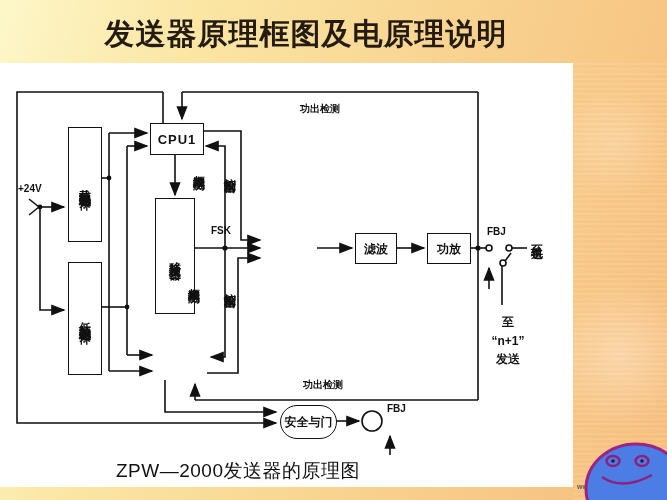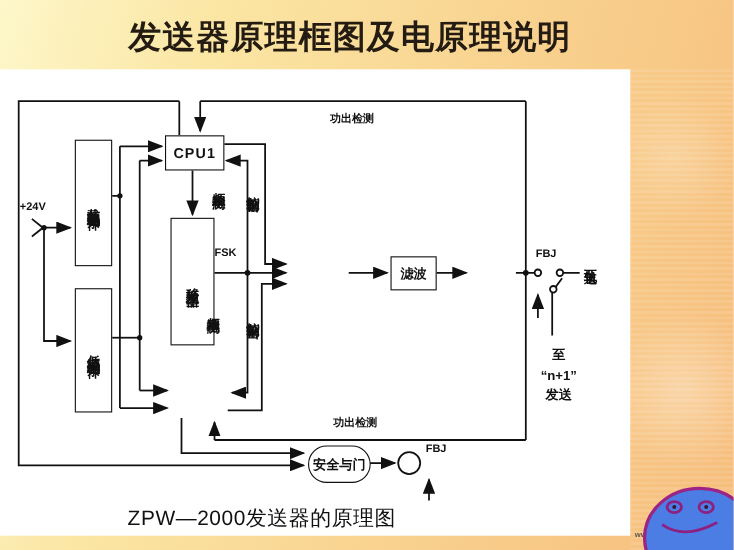--- a/index.html
+++ b/index.html
@@ -10,21 +10,21 @@
   }
   .band{position:absolute;left:573px;top:63px;width:94px;height:437px;
     background:repeating-linear-gradient(0deg,rgba(255,255,255,.10) 0 2px,rgba(0,0,0,0) 2px 5px);}
   .blob{position:absolute;border-radius:50%;pointer-events:none;
     background:radial-gradient(circle,rgba(255,255,255,.55) 0%,rgba(255,255,255,0) 70%);}
   .blob1{left:550px;top:280px;width:140px;height:150px;opacity:.55;}
   .blob2{left:555px;top:85px;width:115px;height:115px;opacity:.35;}
   .title{
     position:absolute; left:0; top:14px; width:612px; text-align:center;
     font-family:"Liberation Serif", serif; font-weight:600; font-size:30px;
-    letter-spacing:1px; color:#241c12;margin-left:12px;
+    letter-spacing:1px; color:#241c12;
   }
   .panel{position:absolute;left:0;top:63px;width:573px;height:424px;background:#ffffff;}
   .panel svg{position:absolute;left:0;top:0;}
   .dbox{
     position:absolute; border:1.6px solid #111; background:#fff;
     display:flex; align-items:center; justify-content:center;
     font-size:12px; font-weight:bold; line-height:1; text-align:center;
   }
   .vtext{writing-mode:vertical-rl; text-orientation:upright; letter-spacing:2px;}
   .cpu{font-size:13px; letter-spacing:1px; font-weight:bold;}
@@ -126,26 +126,29 @@
       </div>
     <div class="dbox cpu" style="left:150px;top:60px;width:52px;height:30px;">
         <span>CPU1</span>
       </div>
     <div class="dbox vtext" style="left:155px;top:135px;width:38px;height:114px;">
         <span>移频发生器</span>
       </div>
     <div class="dbox" style="left:355px;top:170px;width:40px;height:29px;">
         <span>滤波</span>
       </div>
+    <div class="dbox" style="left:427px;top:170px;width:42px;height:29px;">
+        <span>功放</span>
+      </div>
     <div class="dbox" style="left:280px;top:342px;width:55px;height:32px;border-radius:17px;">
         <span>安全与门</span>
       </div>
 
     <div class="lbl" style="left:18px;top:120px;">+24V</div>
-    <div class="lbl" style="left:195px;top:162px;">FSK</div>
+    <div class="lbl" style="left:195px;top:162px;padding-left:16px;">FSK</div>
     <div class="lblv" style="left:193px;top:102px;height:56px;">频率检测</div>
     <div class="lblv" style="left:224px;top:105px;height:58px;">控制输出</div>
     <div class="lblv" style="left:188px;top:215px;height:56px;">频率检测</div>
     <div class="lblv" style="left:224px;top:220px;height:58px;">控制输出</div>
     <div class="lbl" style="left:300px;top:40px;">功出检测</div>
     <div class="lbl" style="left:303px;top:316px;">功出检测</div>
     <div class="lbl" style="left:487px;top:163px;">FBJ</div>
     <div class="lbl" style="left:387px;top:340px;">FBJ</div>
     <div class="lblv" style="left:531px;top:172px;height:48px;">至轨道</div>
     <div class="tonext" style="left:482px;top:250px;width:52px;">

